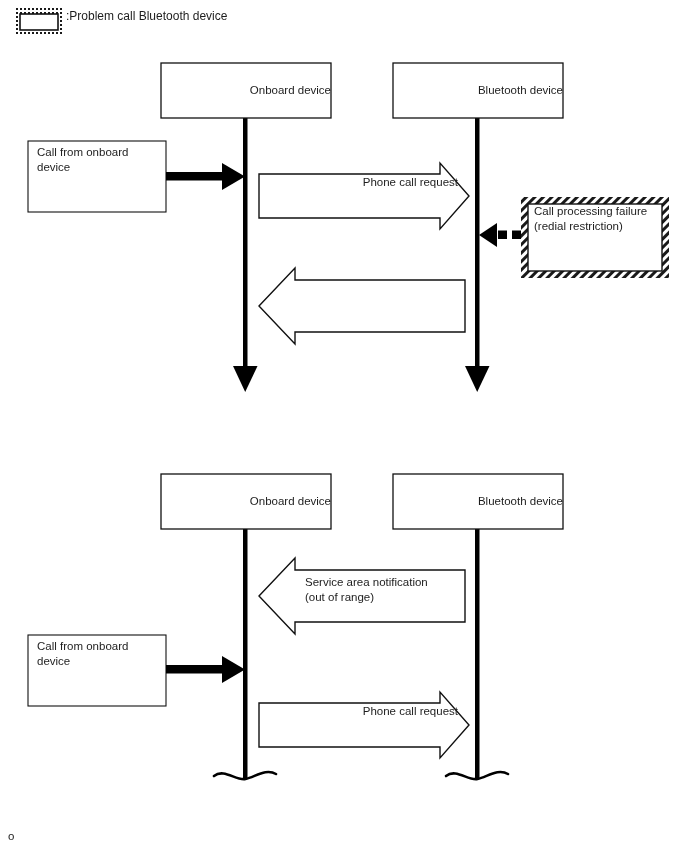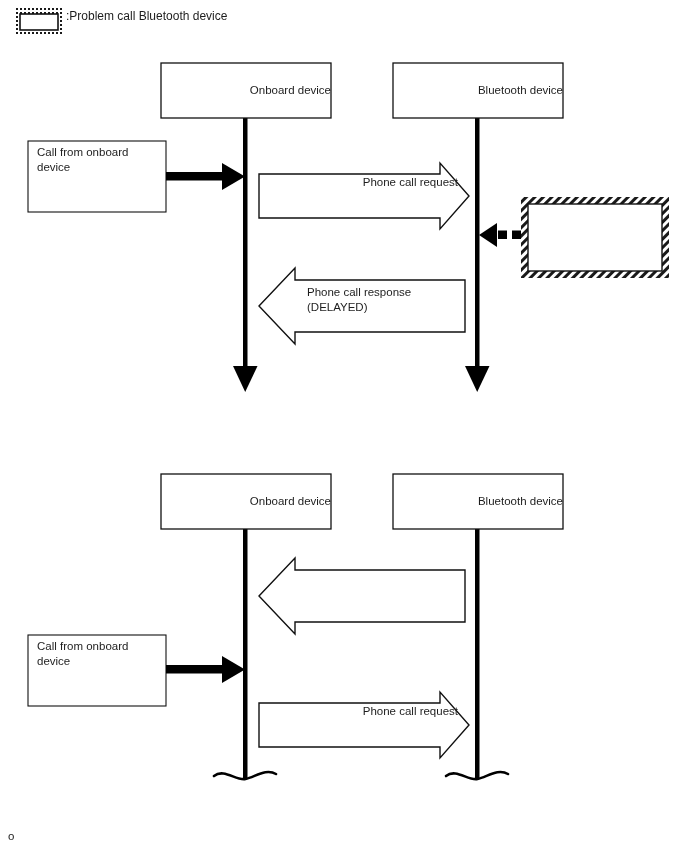--- a/index.html
+++ b/index.html
@@ -99,28 +99,30 @@
 
   <div class="lbl center" style="left:161px;top:83px;width:170px;">Onboard device</div>
 
   <div class="lbl center" style="left:393px;top:83px;width:170px;">Bluetooth device</div>
 
   <div class="lbl" style="left:37px;top:145px;width:125px;">Call from onboard
 device</div>
 
   <div class="lbl center" style="left:268px;top:175px;width:190px;">Phone call request</div>
 
-  <div class="lbl" style="left:307px;top:285px;width:165px;">Phone call response
-(DELAYED)</div>
 
+  <div class="lbl" style="left:534px;top:204px;width:132px;">Call processing failure
+(redial restriction)</div>
 
   <div class="lbl center" style="left:161px;top:494px;width:170px;">Onboard device</div>
 
   <div class="lbl center" style="left:393px;top:494px;width:170px;">Bluetooth device</div>
 
+  <div class="lbl" style="left:305px;top:575px;width:175px;">Service area notification
+(out of range)</div>
 
   <div class="lbl" style="left:37px;top:639px;width:125px;">Call from onboard
 device</div>
 
   <div class="lbl center" style="left:268px;top:704px;width:190px;">Phone call request</div>
 
   <div class="bottom-o">o</div>
 
 </div>
 

